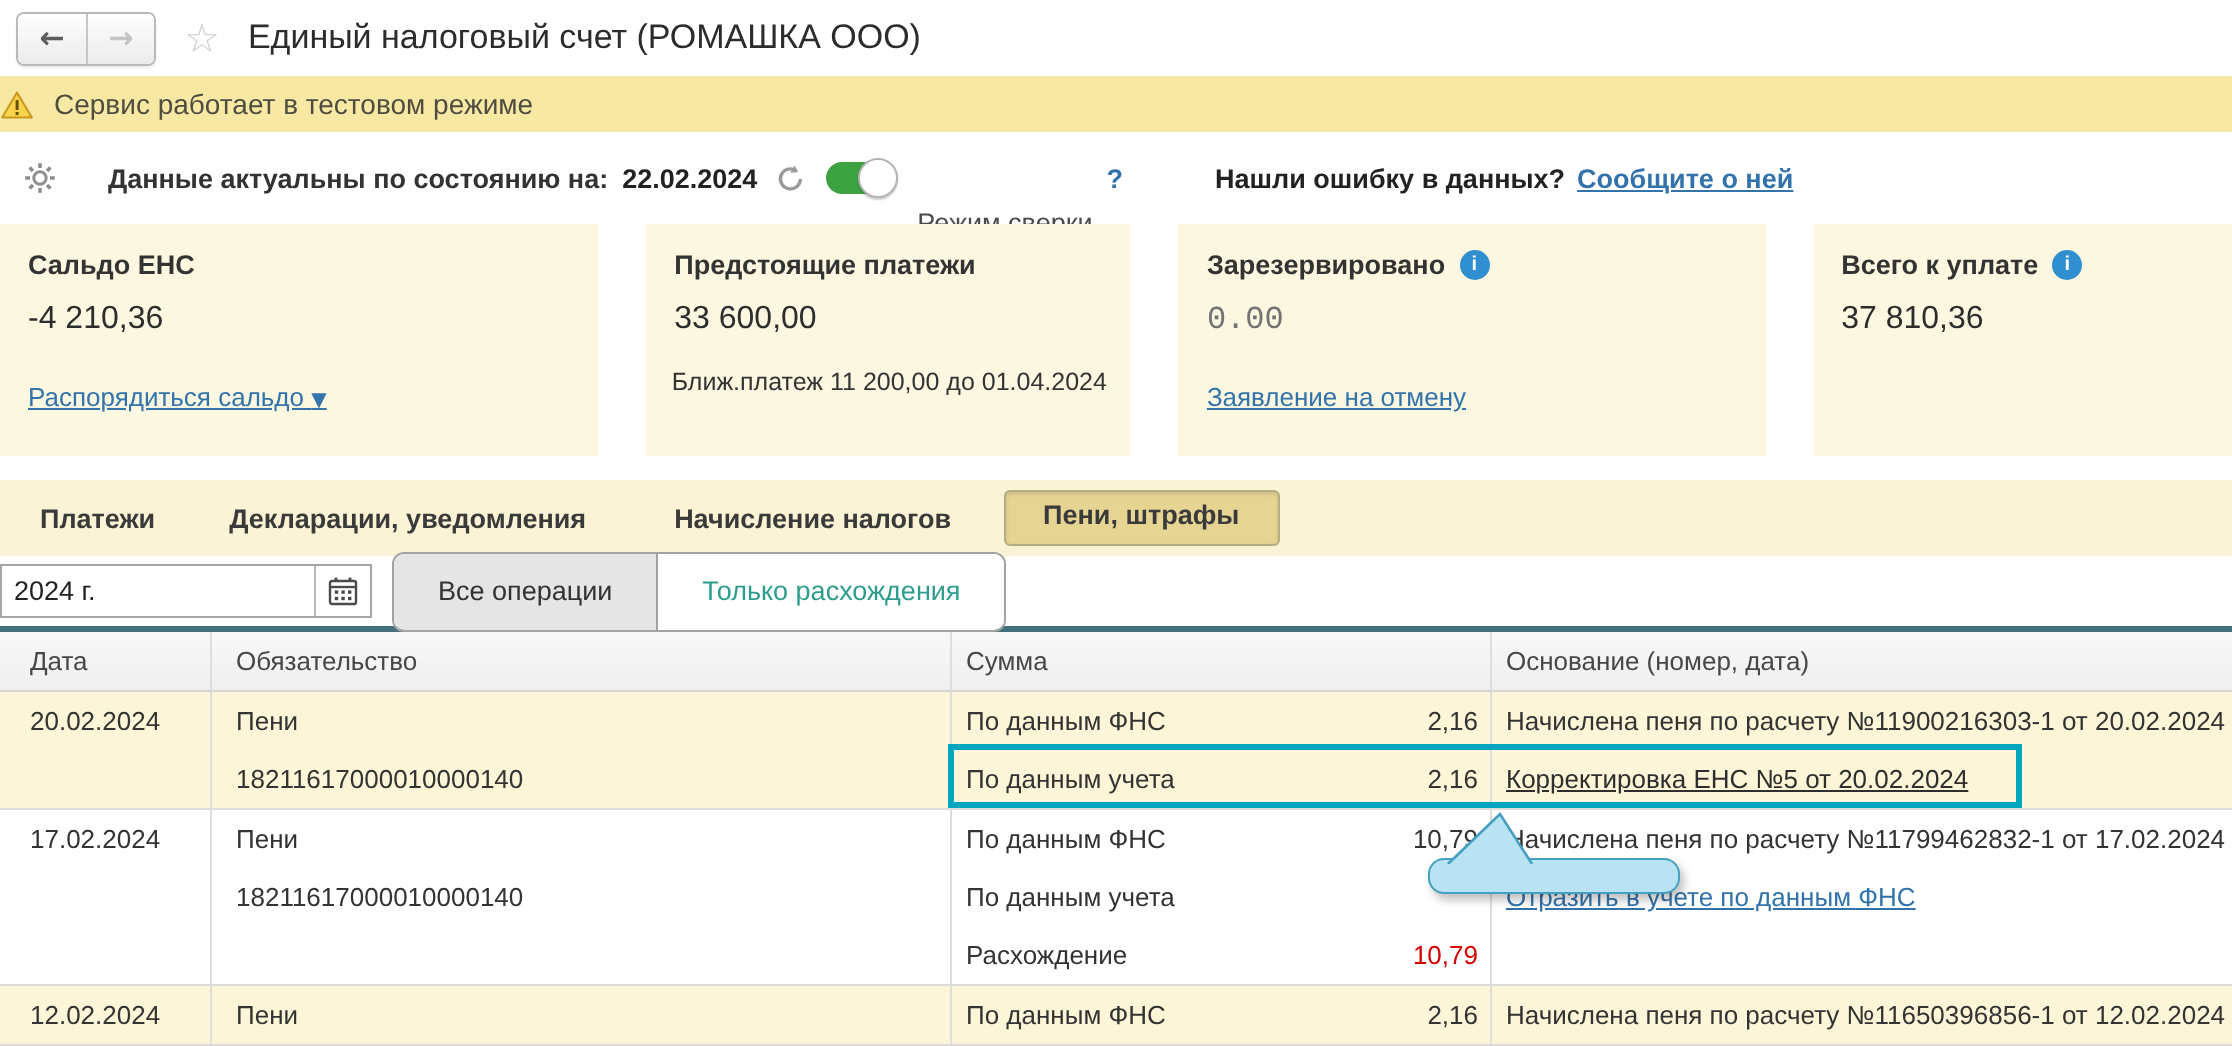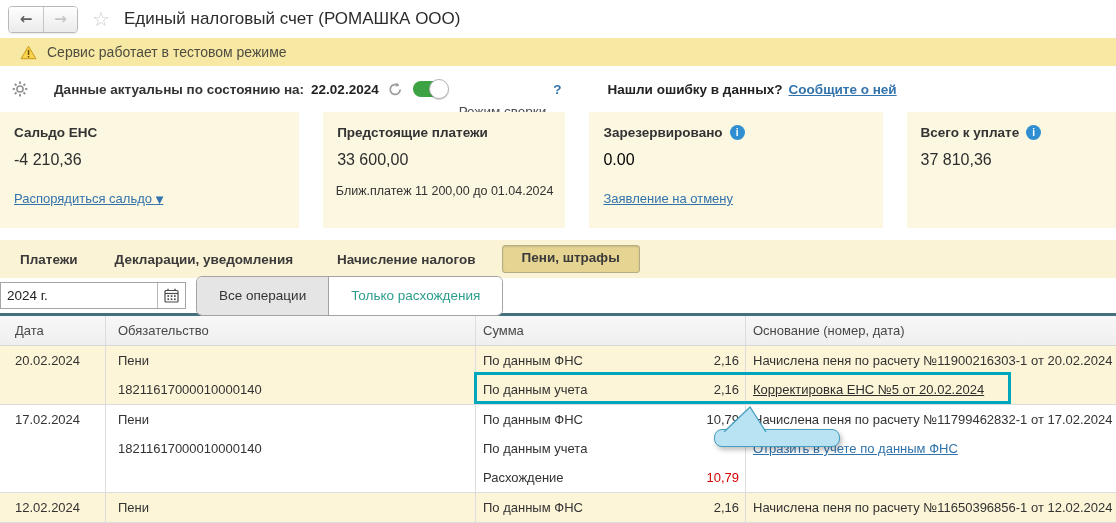--- a/index.html
+++ b/index.html
@@ -12,21 +12,21 @@
   .navgroup{display:inline-flex;border:1px solid #b9b9b9;border-radius:4px;overflow:hidden;box-shadow:0 1px 1px rgba(0,0,0,.08);}
   .navbtn{width:34px;height:25px;background:linear-gradient(#fefefe,#ebebeb);border:none;display:flex;align-items:center;justify-content:center;font-size:15px;cursor:pointer;padding:0;}
   .navbtn + .navbtn{border-left:1px solid #c6c6c6;}
   .navbtn .glyph{line-height:1;}
   .nav-back{color:#5d5d5d;font-weight:bold;}
   .nav-fwd{color:#c4c4c4;font-weight:bold;}
   .star{margin-left:14px;font-size:20px;color:#cdcdcd;line-height:1;}
   .page-title{margin-left:14px;font-size:17px;color:#2c2c2c;}
 
   
-  .banner{height:28px;background:#f7e9a3;display:flex;align-items:center;padding-left:20px;}
+  .banner{height:28px;background:#f7e9a3;display:flex;align-items:center;}
   .banner-text{margin-left:10px;font-size:14px;color:#4f4c41;}
 
   
   .toolbar{height:46px;display:flex;align-items:center;font-size:13.5px;}
   .gear{margin-left:12px;display:flex;}
   .tb-label{margin-left:26px;font-weight:bold;color:#333;}
   .tb-date{margin-left:7px;font-weight:bold;color:#222;}
   .refresh{margin-left:9px;display:flex;cursor:pointer;}
   .toggle{margin-left:10px;position:relative;width:34px;height:16px;border-radius:8px;background:#3da342;cursor:pointer;}
   .toggle .knob{position:absolute;right:-2px;top:-2px;width:18px;height:18px;border-radius:50%;background:#fff;border:1px solid #b4b4b4;box-shadow:0 1px 1px rgba(0,0,0,.2);}
@@ -34,21 +34,21 @@
   .tb-help{margin-left:7px;color:#3273ab;font-weight:bold;cursor:pointer;}
   .tb-errq{margin-left:46px;font-weight:bold;color:#222;}
   .tb-errlink{margin-left:6px;color:#3273ab;text-decoration:underline;font-weight:bold;cursor:pointer;}
 
   
   .cards{display:flex;gap:24px;height:116px;}
   .card{position:relative;background:#fcf7e1;box-sizing:border-box;padding:13px 12px 0 14px;}
   .card1{width:300px;}.card2{width:243px;}.card3{width:294px;}.card4{width:210px;}
   .card-title{font-size:13.5px;font-weight:bold;color:#333;display:flex;align-items:center;gap:7px;}
   .card-value{margin-top:11px;font-size:16px;color:#2d2d2d;}
-  .card-value.green{color:#000000;}
+  .card-value.green{color:#737373;font-family:Liberation Mono, monospace;}
   .card-link{position:absolute;left:14px;bottom:22px;font-size:13px;color:#3273ab;text-decoration:underline;cursor:pointer;}
   .card-note{position:absolute;right:12px;bottom:30px;font-size:12.5px;color:#333;}
   .info-icon{display:inline-flex;align-items:center;justify-content:center;width:15px;height:15px;border-radius:50%;background:#2f8fd0;color:#fff;font-size:10px;font-weight:bold;font-style:normal;cursor:pointer;}
   .dd-arrow{font-size:10px;}
 
   
   .tabsrow{margin-top:12px;height:38px;background:#fbf3d6;display:flex;align-items:center;font-size:13.5px;font-weight:bold;color:#3a3a3a;}
   .tab{cursor:pointer;white-space:nowrap;}
   .tab1{margin-left:20px;}.tab2{margin-left:37px;}.tab3{margin-left:44px;}
   .tab-active{margin-left:26px;background:#e6d493;border:1px solid #b3ad83;border-radius:3px;height:26px;line-height:24px;padding:0 19px;box-shadow:inset 0 1px 2px rgba(0,0,0,.12);}

